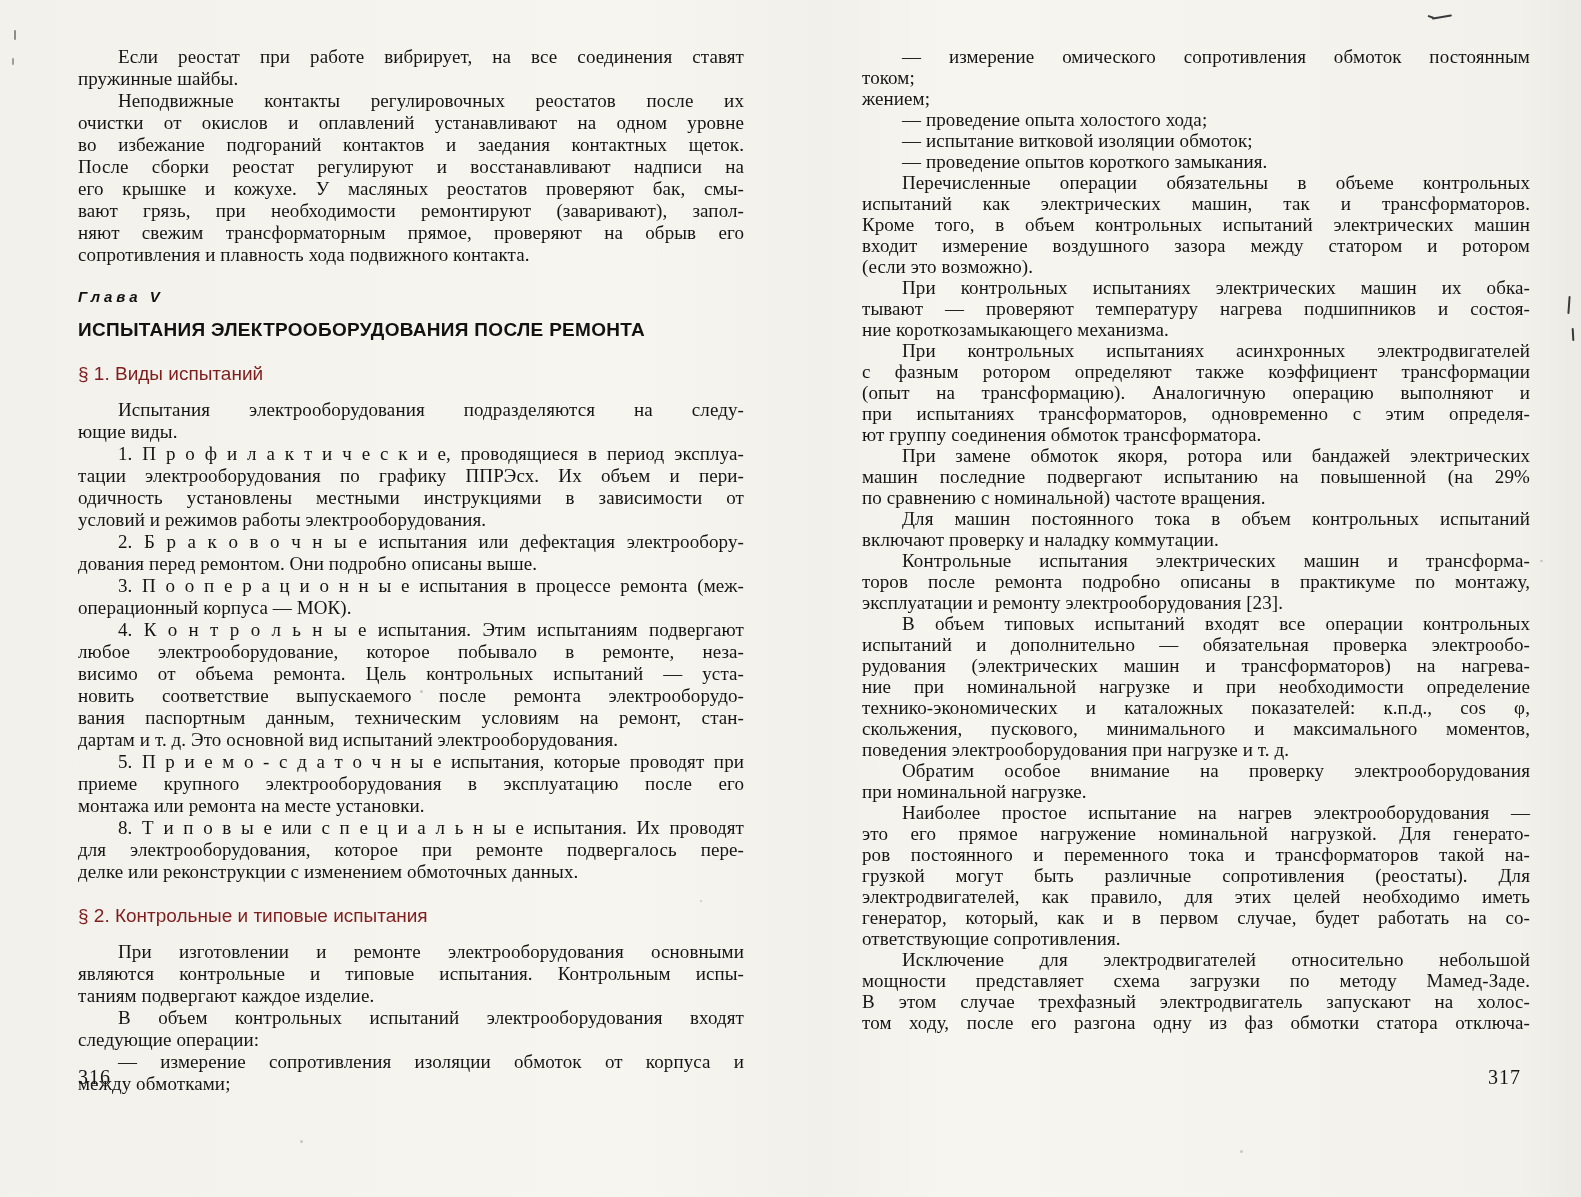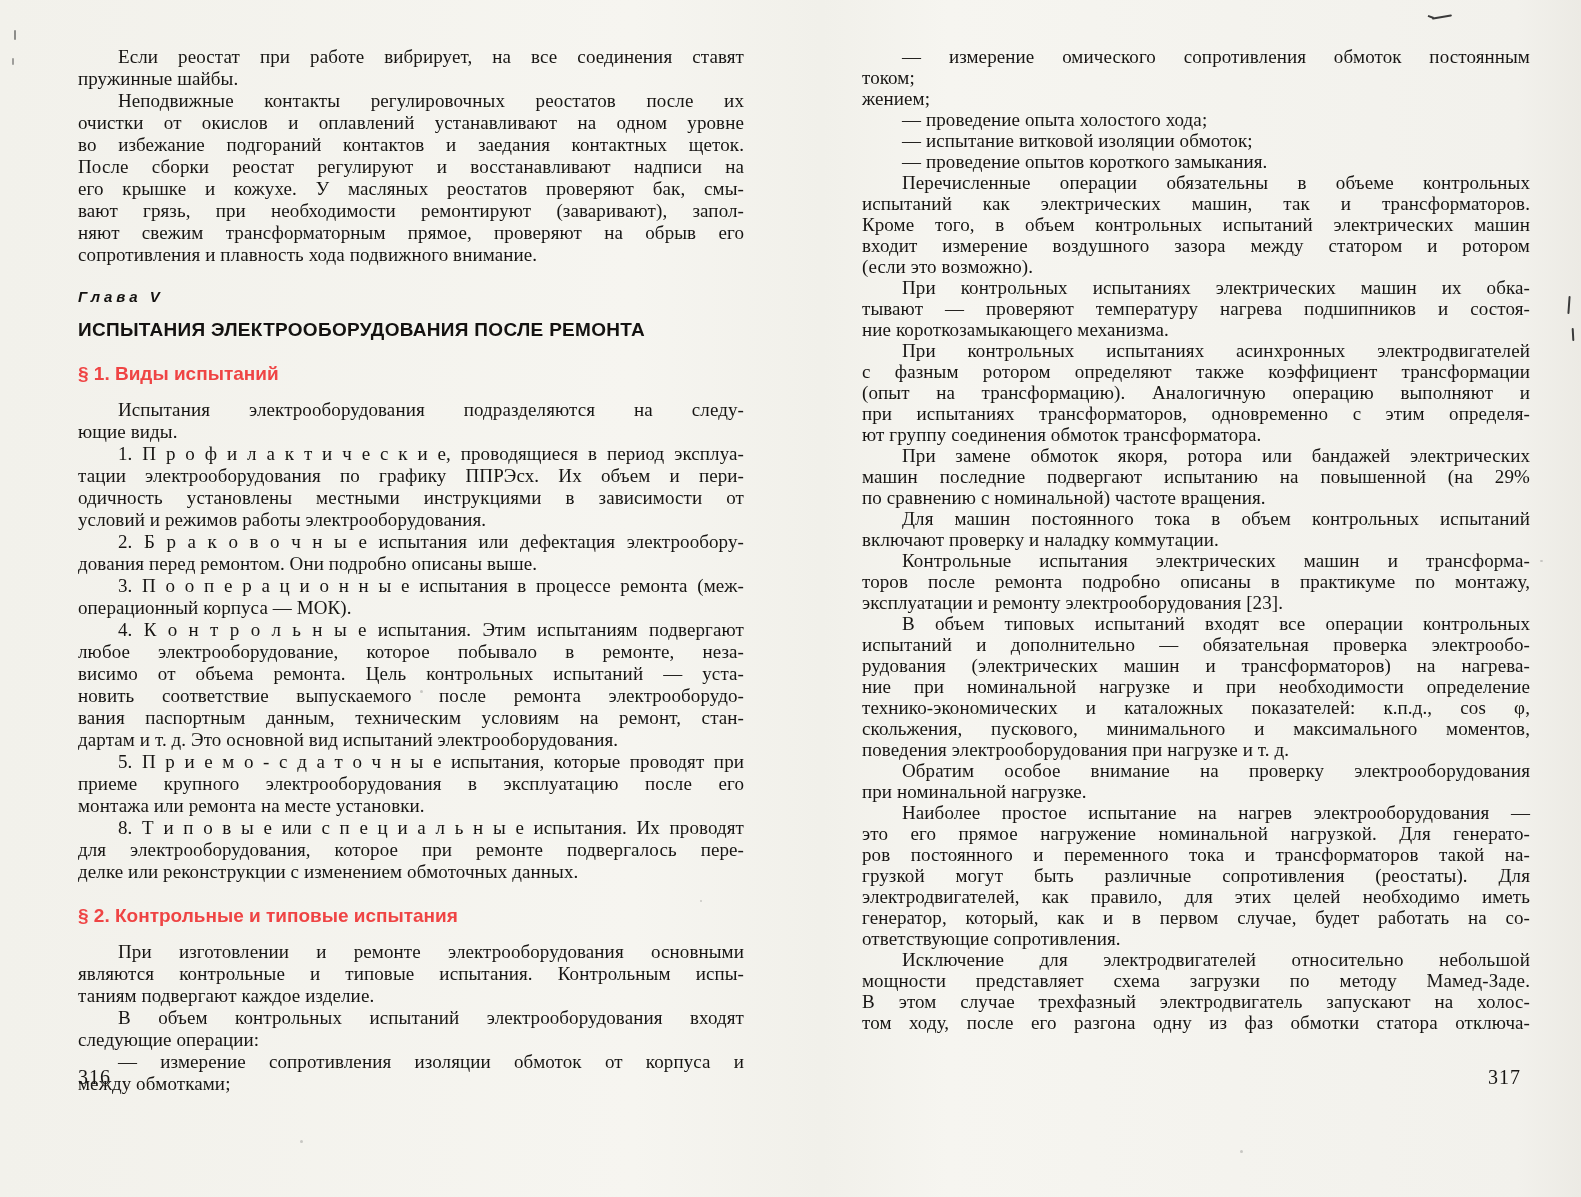--- a/index.html
+++ b/index.html
@@ -23,22 +23,22 @@
   .line.stretchlast{text-align-last:justify;}
   .chapter-label{
     font-family:"Liberation Sans",sans-serif;font-weight:700;font-size:15px;
     letter-spacing:4px;margin-top:22px;color:#141210;font-style:italic;
   }
   .chapter-title{
     font-family:"Liberation Sans",sans-serif;font-weight:700;font-size:19px;
     letter-spacing:.3px;margin-top:14px;color:#141210;
   }
   .section-heading{
-    font-family:"Liberation Sans",sans-serif;font-weight:700;font-size:19px;
-    margin-top:22px;margin-bottom:14px;color:#ef4444;
+    font-family:"Liberation Sans",sans-serif;font-weight:400;font-size:19px;
+    margin-top:22px;margin-bottom:14px;color:#7f1d1d;
   }
   .page-number{position:absolute;top:1066px;font-size:20px;letter-spacing:1px;text-align:right;}
   .pn-left{left:78px;}
   .pn-right{left:1488px;}
   .artifact{position:absolute;background:#3a3a3a;border-radius:2px;}
   .a-tick{left:1432px;top:16px;width:20px;height:2px;transform:rotate(-10deg);}
   .a-tick:after{content:"";position:absolute;left:-4px;top:-2px;width:6px;height:2px;background:#3a3a3a;transform:rotate(30deg);}
   .a-dash1{left:1568px;top:296px;width:2px;height:18px;transform:rotate(4deg);}
   .a-dash2{left:1572px;top:328px;width:2px;height:13px;transform:rotate(-3deg);}
   .a-dash3{left:14px;top:30px;width:2px;height:10px;opacity:.55;}
@@ -54,21 +54,21 @@
       <div class="line lastline">пружинные шайбы.</div>
     </div>
     <div class="para">
       <div class="line first">Неподвижные контакты регулировочных реостатов после их</div>
       <div class="line">очистки от окислов и оплавлений устанавливают на одном уровне</div>
       <div class="line">во избежание подгораний контактов и заедания контактных щеток.</div>
       <div class="line">После сборки реостат регулируют и восстанавливают надписи на</div>
       <div class="line">его крышке и кожухе. У масляных реостатов проверяют бак, смы-</div>
       <div class="line">вают грязь, при необходимости ремонтируют (заваривают), запол-</div>
       <div class="line">няют свежим трансформаторным прямое, проверяют на обрыв его</div>
-      <div class="line lastline">сопротивления и плавность хода подвижного внимание.</div>
+      <div class="line lastline">сопротивления и плавность хода подвижного контакта.</div>
     </div>
     <div class="chapter-label">Глава V</div>
     <div class="chapter-title">ИСПЫТАНИЯ ЭЛЕКТРООБОРУДОВАНИЯ ПОСЛЕ РЕМОНТА</div>
     <div class="section-heading">§ 1. Виды испытаний</div>
     <div class="para">
       <div class="line first">Испытания электрооборудования подразделяются на следу-</div>
       <div class="line lastline">ющие виды.</div>
     </div>
     <div class="para">
       <div class="line first">1. П р о ф и л а к т и ч е с к и е, проводящиеся в период эксплуа-</div>

